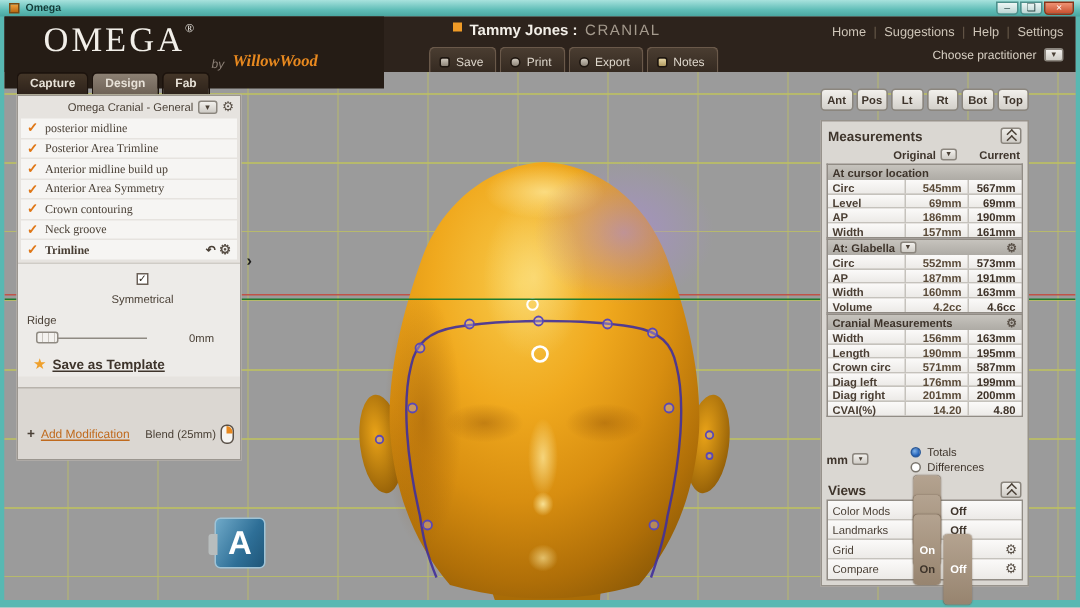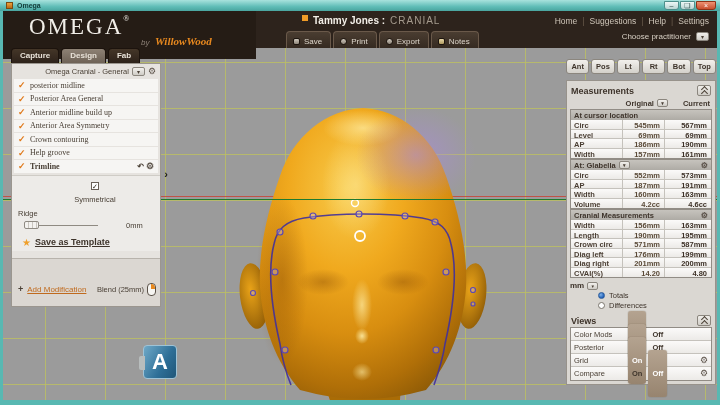--- a/index.html
+++ b/index.html
@@ -100,21 +100,21 @@
   #lp-footer { position:absolute; left:0; bottom:0; width:100%; height:48px; background:#dbd7d2; border-top:1px solid #b8b3ac; }
   #add-mod { position:absolute; left:6px; bottom:12px; display:flex; gap:4px; align-items:center; }
   #add-mod-plus { font-size:9px; color:#4a4036; font-weight:bold; }
   #add-mod-label { font-size:8px; color:#c06a1d; text-decoration:underline; }
   #blend { position:absolute; right:4px; bottom:10px; display:flex; gap:3px; align-items:center; }
   #blend-label { font-size:7.5px; color:#4a4036; }
   .mouse-ico { position:relative; width:9px; height:13px; background:#f6f5f2; border:1px solid #5a5148; border-radius:4px; }
   .mouse-ico::after { content:""; position:absolute; right:0px; top:0px; width:4px; height:5px; background:#e8891f; border-radius:0 4px 0 0; }
 
   
-  #right-panel { position:absolute; left:563px; top:48px; width:150px; z-index:6; }
+  #right-panel { position:absolute; left:544px; top:48px; width:139px; z-index:6; }
   #view-btns { display:flex; gap:2px; height:15px; margin-bottom:6px; }
   .vbtn { flex:1; background:linear-gradient(#f2f0ec,#d3d0ca); border:1px solid #8b867e; border-radius:3px;
     font-size:7.5px; font-weight:bold; color:#3e342b; text-align:center; line-height:13px; }
   .panel-box { background:#dad7d2; border:1px solid #97928b; padding:3px; }
   .panel-hdr { display:flex; align-items:center; justify-content:space-between; height:13px; padding:0 1px; }
   .panel-hdr .ttl { font-size:9px; font-weight:bold; color:#3e342b; }
   .collapse-box { width:14px; height:11px; background:linear-gradient(#f0eeea,#d0cdc7); border:1px solid #8b867e; border-radius:2px; position:relative; }
   .collapse-box i, .collapse-box b { position:absolute; left:4px; width:5px; height:5px; border-left:1.5px solid #4a4036; border-top:1.5px solid #4a4036; transform:rotate(45deg); }
   .collapse-box i { top:1px; } .collapse-box b { top:5px; }
   #col-hdr { display:flex; justify-content:flex-end; align-items:center; gap:3px; height:12px; font-size:7.5px; font-weight:bold; color:#3e342b; padding-right:2px;}
@@ -123,21 +123,21 @@
     display:flex; align-items:center; font-size:7.5px; font-weight:bold; color:#3e342b; padding:0 3px; gap:3px; }
   .sec-hdr .gear { margin-left:auto; font-size:8px; }
   .mtable { border:1px solid #918c85; border-top:none; }
   .mrow { display:flex; height:9.5px; background:linear-gradient(#fbfaf9,#eceae7); border-bottom:1px solid #c5c2bc; }
   .mrow:last-child { border-bottom:none; }
   .mrow .lbl { width:52px; font-size:7.5px; font-weight:bold; color:#4a3e33; padding:1px 0 0 3px; border-right:1px solid #c5c2bc; }
   .mrow .orig { width:42px; font-size:7.5px; font-weight:bold; color:#5a4a38; text-align:right; padding:1px 4px 0 0; border-right:1px solid #c5c2bc; }
   .mrow .curr { flex:1; font-size:7.5px; font-weight:bold; color:#3e3228; text-align:right; padding:1px 4px 0 0; }
   .dd-sm { width:11px; height:8px; background:linear-gradient(#f2f0ec,#cfccc6); border:1px solid #8b867e; border-radius:2px;
     font-size:5px; line-height:7px; text-align:center; color:#4a4036; }
-  #units-row { display:flex; margin-top:3px;flex-direction:column; }
+  #units-row { display:flex; margin-top:18px; }
   #units-left { display:flex; gap:3px; align-items:center; }
   #units-label { font-size:8px; font-weight:bold; color:#3e342b; }
   #radio-group { margin-left:28px; }
   .radio-row { display:flex; align-items:center; gap:4px; height:10px; }
   .radio { width:7px; height:7px; border-radius:50%; background:#fff; border:1px solid #7a756d; }
   .radio.sel { background:radial-gradient(circle at 35% 35%, #7fb2e8, #1f5fb8 70%); border-color:#2a5a9a; }
   .radio-label { font-size:7.5px; color:#3e342b; }
   #views-hdr { margin-top:4px; }
   .vrow { display:flex; align-items:center; height:13px; background:linear-gradient(#fbfaf9,#eceae7); border-bottom:1px solid #c5c2bc; padding:0 3px; }
   .vrow:last-child { border-bottom:none; }
@@ -297,37 +297,37 @@
           <span class="dd-box">▾</span>
           <span class="gear">⚙</span>
         </div>
         <div id="checklist">
           <div class="chk-row">
               <span class="chk-mark">✓</span>
               <span class="chk-label">posterior midline</span>
             </div>
           <div class="chk-row">
               <span class="chk-mark">✓</span>
-              <span class="chk-label">Posterior Area General</span>
+              <span class="chk-label">Posterior Area Trimline</span>
             </div>
           <div class="chk-row">
               <span class="chk-mark">✓</span>
               <span class="chk-label">Anterior midline build up</span>
             </div>
           <div class="chk-row">
               <span class="chk-mark">✓</span>
               <span class="chk-label">Anterior Area Symmetry</span>
             </div>
           <div class="chk-row">
               <span class="chk-mark">✓</span>
               <span class="chk-label">Crown contouring</span>
             </div>
           <div class="chk-row">
               <span class="chk-mark">✓</span>
-              <span class="chk-label">Help groove</span>
+              <span class="chk-label">Neck groove</span>
             </div>
           <div class="chk-row trim">
             <span class="chk-mark">✓</span>
             <span class="chk-label">Trimline</span>
             <span class="trim-icons">
               <span>↶</span>
               <span class="gear">⚙</span>
             </span>
           </div>
         </div>
@@ -501,21 +501,21 @@
               <b></b>
             </span>
         </div>
         <div class="mtable" style="border-top:1px solid #918c85;">
           <div class="vrow">
             <span class="vlbl">Color Mods</span>
             <span class="tg active">On</span>
             <span class="tg">Off</span>
           </div>
           <div class="vrow">
-            <span class="vlbl">Posterior</span>
+            <span class="vlbl">Landmarks</span>
             <span class="tg active">On</span>
             <span class="tg">Off</span>
           </div>
           <div class="vrow">
             <span class="vlbl">Grid</span>
             <span class="tg active">On</span>
             <span class="tg">Off</span>
             <span class="gear">⚙</span>
           </div>
           <div class="vrow">

